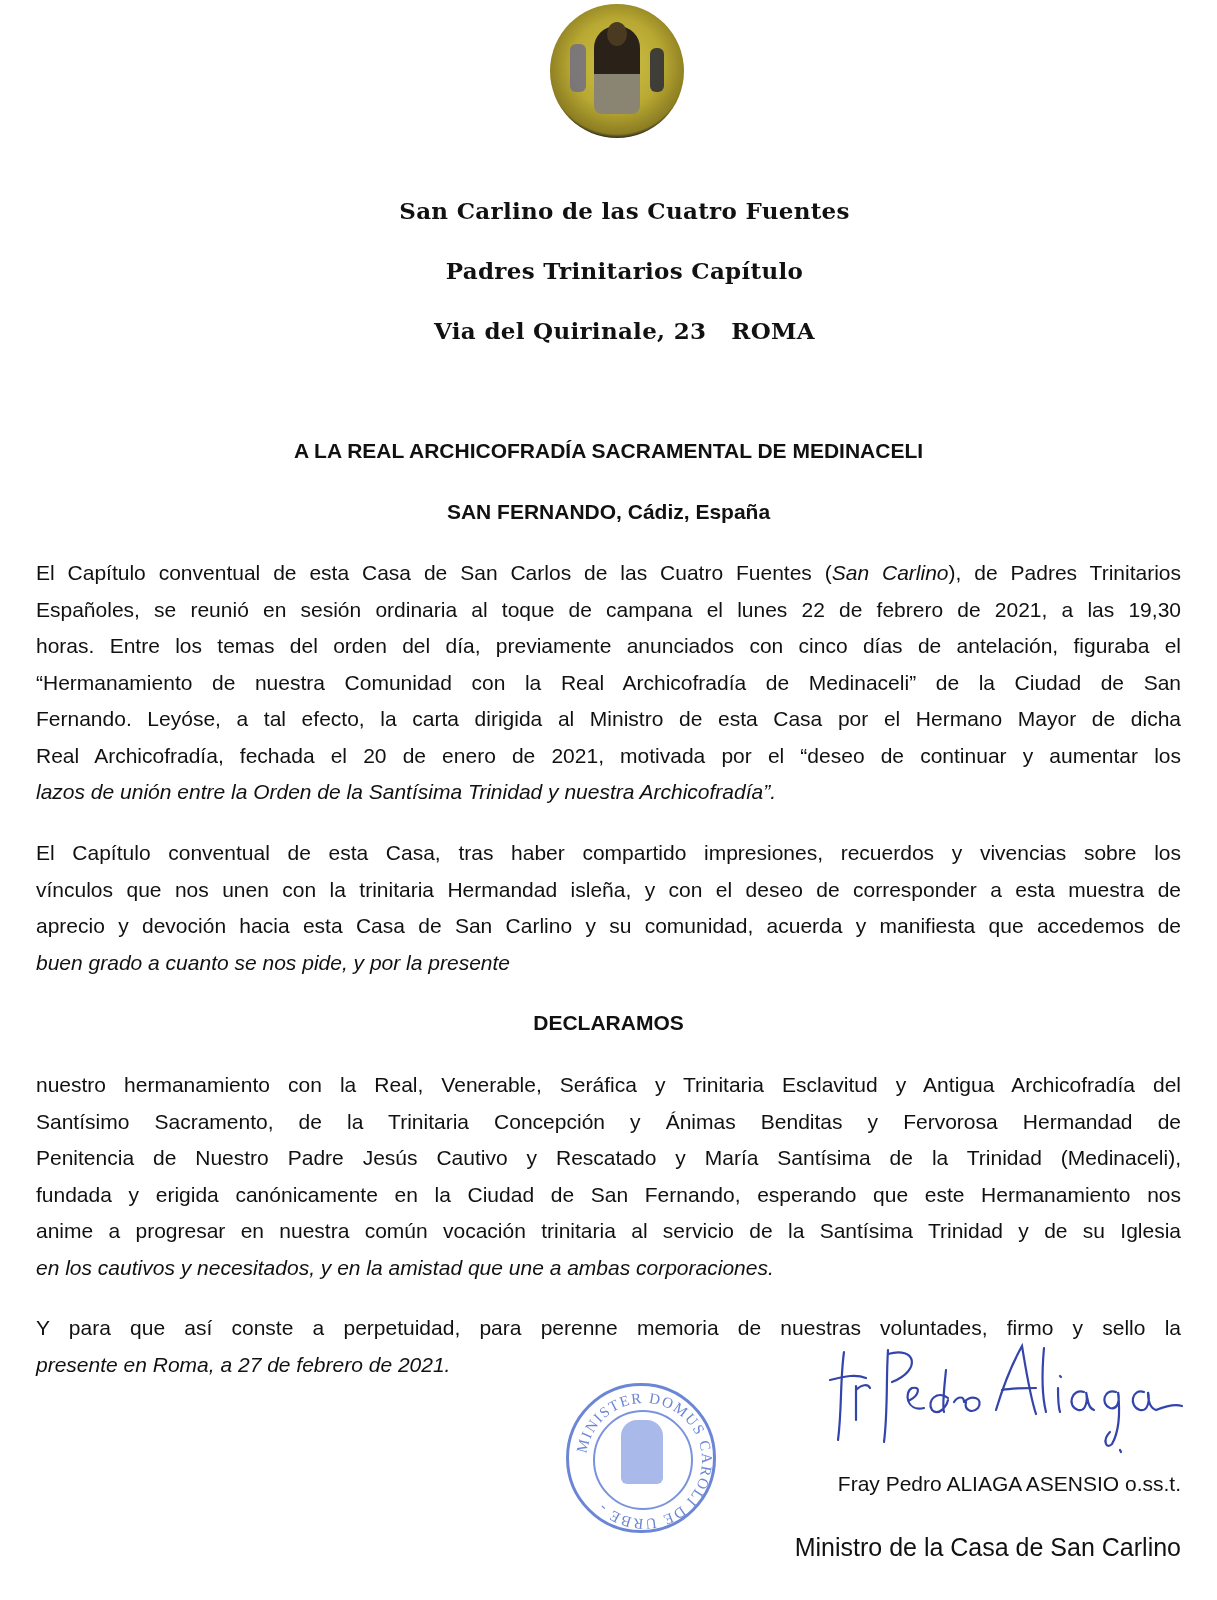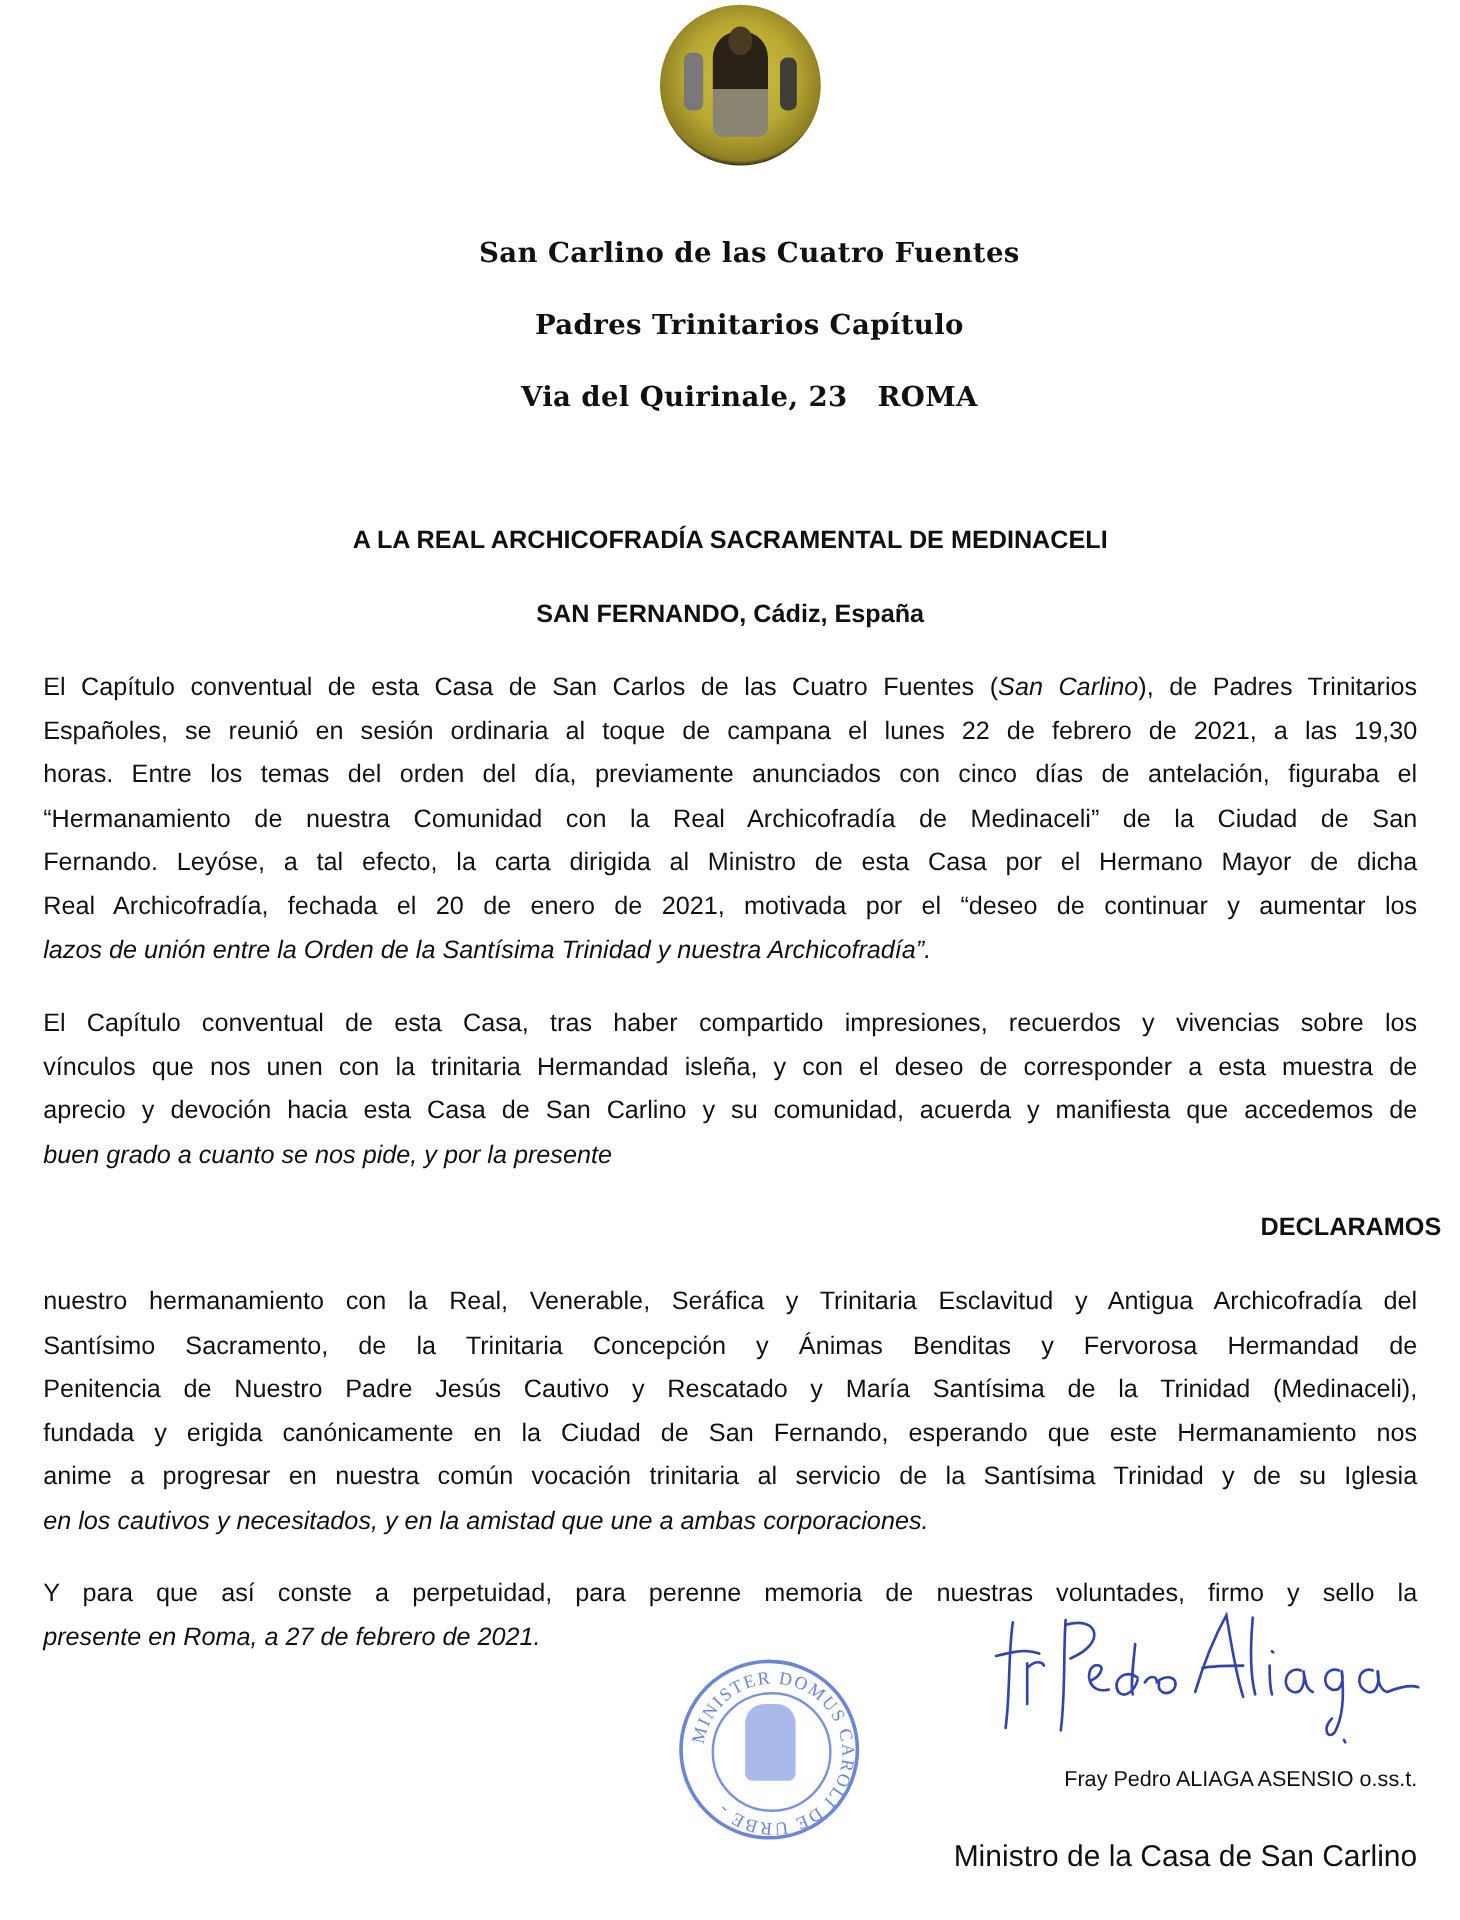--- a/index.html
+++ b/index.html
@@ -23,21 +23,21 @@
   .para .line { display: block; text-align: justify; text-align-last: justify; white-space: nowrap; }
   .para .line.last { text-align-last: left; font-style: italic; }
 
   .stamp { position: absolute; left: 550px; top: 1383px; width: 150px; height: 150px; border-radius: 50%;
            border: 3px solid #6c86d6; box-sizing: border-box; }
   .stamp .inner { position: absolute; left: 24px; top: 24px; width: 96px; height: 96px; border-radius: 50%; border: 2px solid #7a93dd; }
   .stamp .fig { position: absolute; left: 52px; top: 34px; width: 42px; height: 64px; border-radius: 16px 16px 6px 6px; background: #a9b9ea; }
   .stamp svg { position: absolute; left: 0; top: 0; }
 
   .signature { position: absolute; left: 810px; top: 1340px; }
-  .sign-name { position: absolute; right: 52px; top: 1472px; font-size: 18px; }
+  .sign-name { position: absolute; right: 52px; top: 1472px; font-size: 21px; }
   .sign-role { position: absolute; right: 52px; top: 1533px; font-size: 25px; }
 </style>
 </head>
 <body>
 
 <div class="page">
 
   <div class="seal-top">
     <div class="side-l"></div>
     <div class="side-r"></div>
@@ -62,21 +62,21 @@
     <span class="line last">lazos de unión entre la Orden de la Santísima Trinidad y nuestra Archicofradía”.</span>
   </div>
 
   <div class="para" style="top:835px;">
     <span class="line">El Capítulo conventual de esta Casa, tras haber compartido impresiones, recuerdos y vivencias sobre los</span>
     <span class="line">vínculos que nos unen con la trinitaria Hermandad isleña, y con el deseo de corresponder a esta muestra de</span>
     <span class="line">aprecio y devoción hacia esta Casa de San Carlino y su comunidad, acuerda y manifiesta que accedemos de</span>
     <span class="line last">buen grado a cuanto se nos pide, y por la presente</span>
   </div>
 
-  <div class="center-bold" style="top:1011px;text-align:right;">DECLARAMOS</div>
+  <div class="center-bold" style="top:1011px;">DECLARAMOS</div>
 
   <div class="para" style="top:1067px;">
     <span class="line">nuestro hermanamiento con la Real, Venerable, Seráfica y Trinitaria Esclavitud y Antigua Archicofradía del</span>
     <span class="line">Santísimo Sacramento, de la Trinitaria Concepción y Ánimas Benditas y Fervorosa Hermandad de</span>
     <span class="line">Penitencia de Nuestro Padre Jesús Cautivo y Rescatado y María Santísima de la Trinidad (Medinaceli),</span>
     <span class="line">fundada y erigida canónicamente en la Ciudad de San Fernando, esperando que este Hermanamiento nos</span>
     <span class="line">anime a progresar en nuestra común vocación trinitaria al servicio de la Santísima Trinidad y de su Iglesia</span>
     <span class="line last">en los cautivos y necesitados, y en la amistad que une a ambas corporaciones.</span>
   </div>
 

